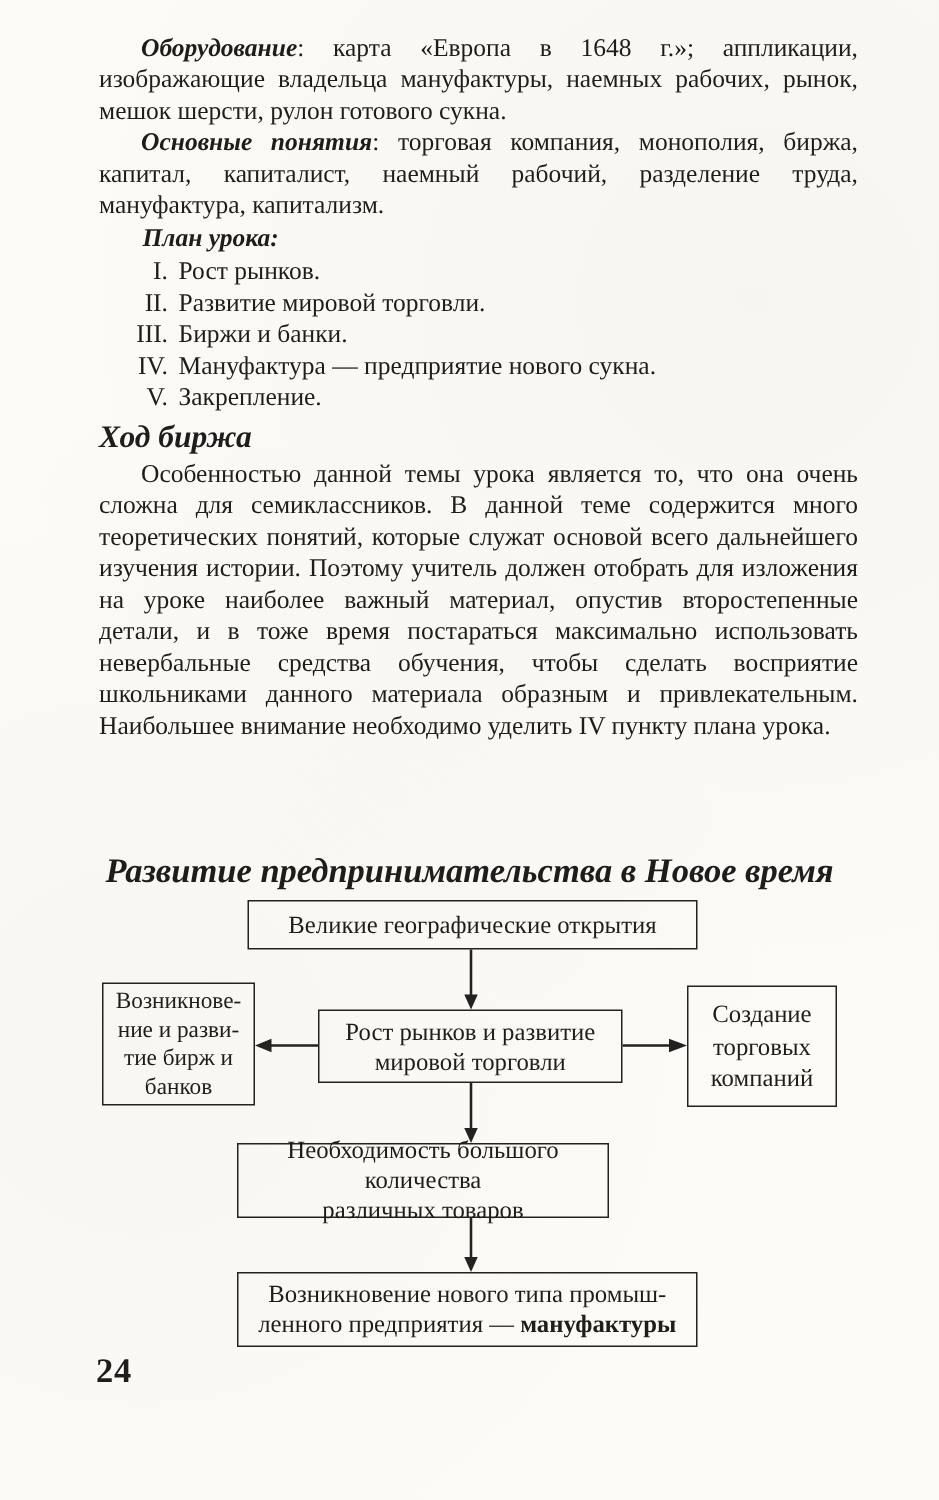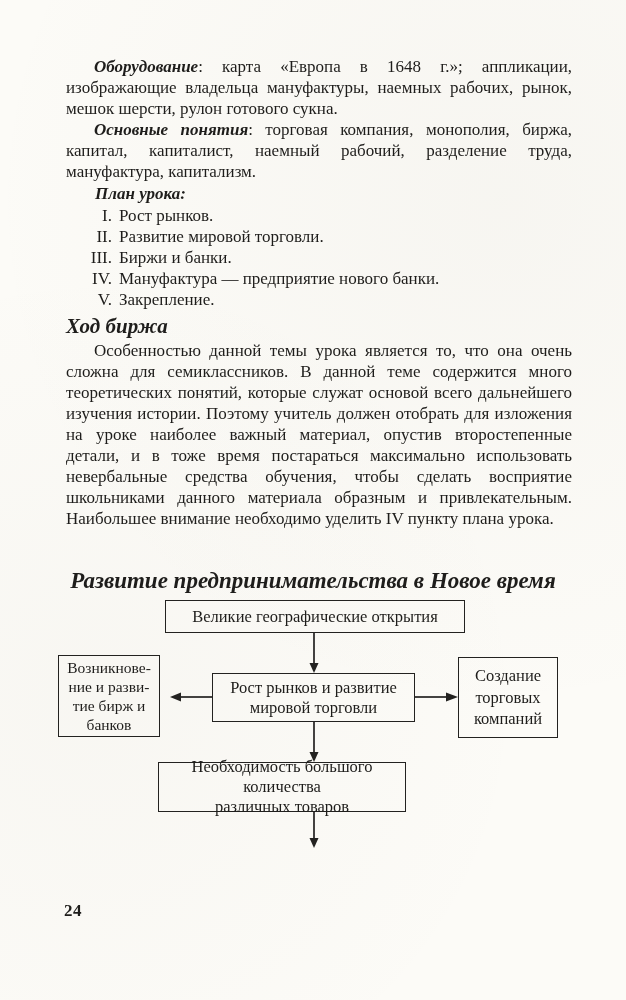--- a/index.html
+++ b/index.html
@@ -18,21 +18,21 @@
       #fcfbf7;
     color: #1e1d1b;
     overflow: hidden;
   }
   .text-col {
     position: absolute;
     top: 0; left: 0;
     width: 626px;
     height: 563px;
     overflow: hidden;
-    padding: 56px 54px 0 66px;
+    padding: 21px 54px 0 66px;
     box-sizing: border-box;
   }
   .para {
     font-size: 17px;
     line-height: 21px;
     text-align: justify;
     text-indent: 28px;
     margin: 0;
   }
   .lead {
@@ -85,40 +85,40 @@
     display: flex;
     align-items: center;
     justify-content: center;
     text-align: center;
     font-size: 16.5px;
     line-height: 20px;
     white-space: pre-line;
     padding: 2px 4px;
   }
   .box-discoveries { left: 165px; top: 37px;  width: 300px; height: 33px; }
-  .box-exchanges   { left: 58px;  top: 92px;  width: 102px; height: 82px; font-size: 15.5px; line-height: 19px; }
+  .box-exchanges   { left: 68px;  top: 92px;  width: 102px; height: 82px; font-size: 15.5px; line-height: 19px; }
   .box-markets     { left: 212px; top: 110px; width: 203px; height: 49px; }
   .box-companies   { left: 458px; top: 94px;  width: 100px; height: 81px; line-height: 21.5px; }
   .box-goods       { left: 158px; top: 199px; width: 248px; height: 50px; }
   .box-manufactory { left: 158px; top: 285px; width: 307px; height: 50px; white-space: normal; }
   .b { font-weight: bold; }
   .arrows {
     position: absolute;
     top: 0; left: 0;
     width: 626px;
     height: 370px;
     pointer-events: none;
   }
   .arrows line { stroke: #232220; stroke-width: 1.7; }
   .arrows polygon { fill: #232220; }
   .page-num {
     position: absolute;
     left: 64px;
     top: 901px;
-    font-size: 17px;
+    font-size: 23px;
     font-weight: bold;
     letter-spacing: 0.5px;
   }
 </style>
 </head>
 <body>
 
 <div class="page">
 
   <div class="text-col">
@@ -137,21 +137,21 @@
       <div class="plan-item">
         <span class="plan-num">II.</span>
         <span class="plan-text">Развитие мировой торговли.</span>
       </div>
       <div class="plan-item">
         <span class="plan-num">III.</span>
         <span class="plan-text">Биржи и банки.</span>
       </div>
       <div class="plan-item">
         <span class="plan-num">IV.</span>
-        <span class="plan-text">Мануфактура — предприятие нового банки.</span>
+        <span class="plan-text">Мануфактура — предприятие нового сукна.</span>
       </div>
       <div class="plan-item">
         <span class="plan-num">V.</span>
         <span class="plan-text">Закрепление.</span>
       </div>
     </div>
 
     <h2 class="course-heading">Ход биржа</h2>
 
     <p class="para">Особенностью данной темы урока является то, что она очень сложна для семиклассников. В данной теме содержится много теоретических понятий, которые служат основой всего дальнейшего изучения истории. Поэтому учитель должен отобрать для изложения на уроке наиболее важный материал, опустив второстепенные детали, и в тоже время постараться максимально использовать невербальные средства обучения, чтобы сделать восприятие школьниками данного материала образным и привлекательным. Наибольшее внимание необходимо уделить IV пункту плана урока.</p>
@@ -190,18 +190,21 @@
 ние и разви-
 тие бирж и
 банков</div>
     <div class="box box-markets">Рост рынков и развитие
 мировой торговли</div>
     <div class="box box-companies">Создание
 торговых
 компаний</div>
     <div class="box box-goods">Необходимость большого количества
 различных товаров</div>
+    <div class="box box-manufactory">
+      <div><span>Возникновение нового типа промыш-</span><br><span>ленного предприятия — </span><span class="b">мануфактуры</span></div>
+    </div>
 
   </div>
 
   <div class="page-num">24</div>
 
 </div>
 
 </body></html>

